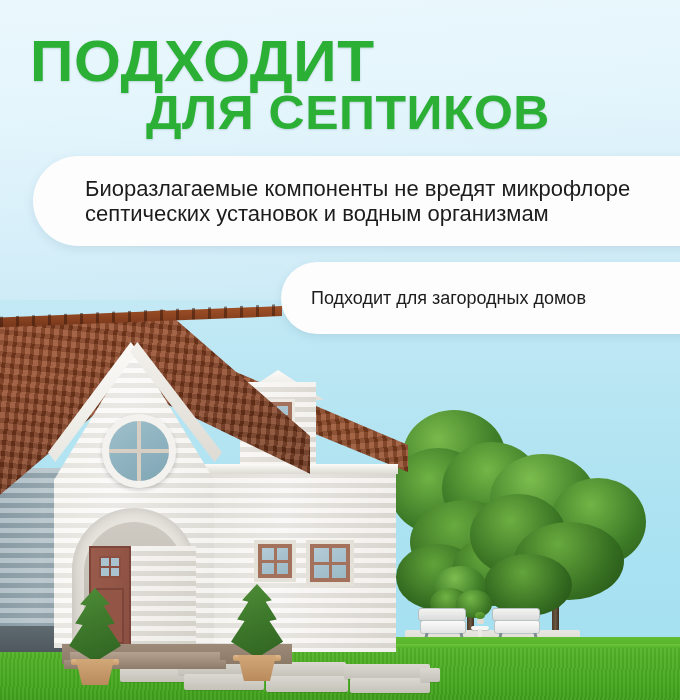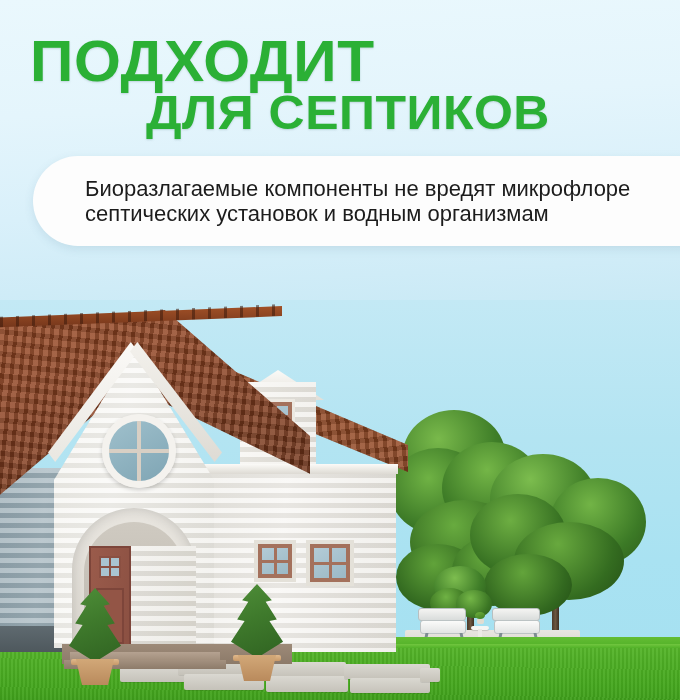--- a/index.html
+++ b/index.html
@@ -441,14 +441,17 @@
 
   <div class="headline">
     <div class="hl-line hl1" style="color:#2bb035">ПОДХОДИТ</div>
     <div class="hl-line hl2" style="color:#2bb035">ДЛЯ СЕПТИКОВ</div>
   </div>
 
   <div class="bubble bubble-1">
     <div class="bubble-text" style="max-width:595px;">Биоразлагаемые компоненты не вредят микрофлоре септических установок и водным организмам</div>
   </div>
 
+  <div class="bubble bubble-2">
+    <div class="bubble-text">Подходит для загородных домов</div>
+  </div>
 
 </div>
 
 </body></html>

